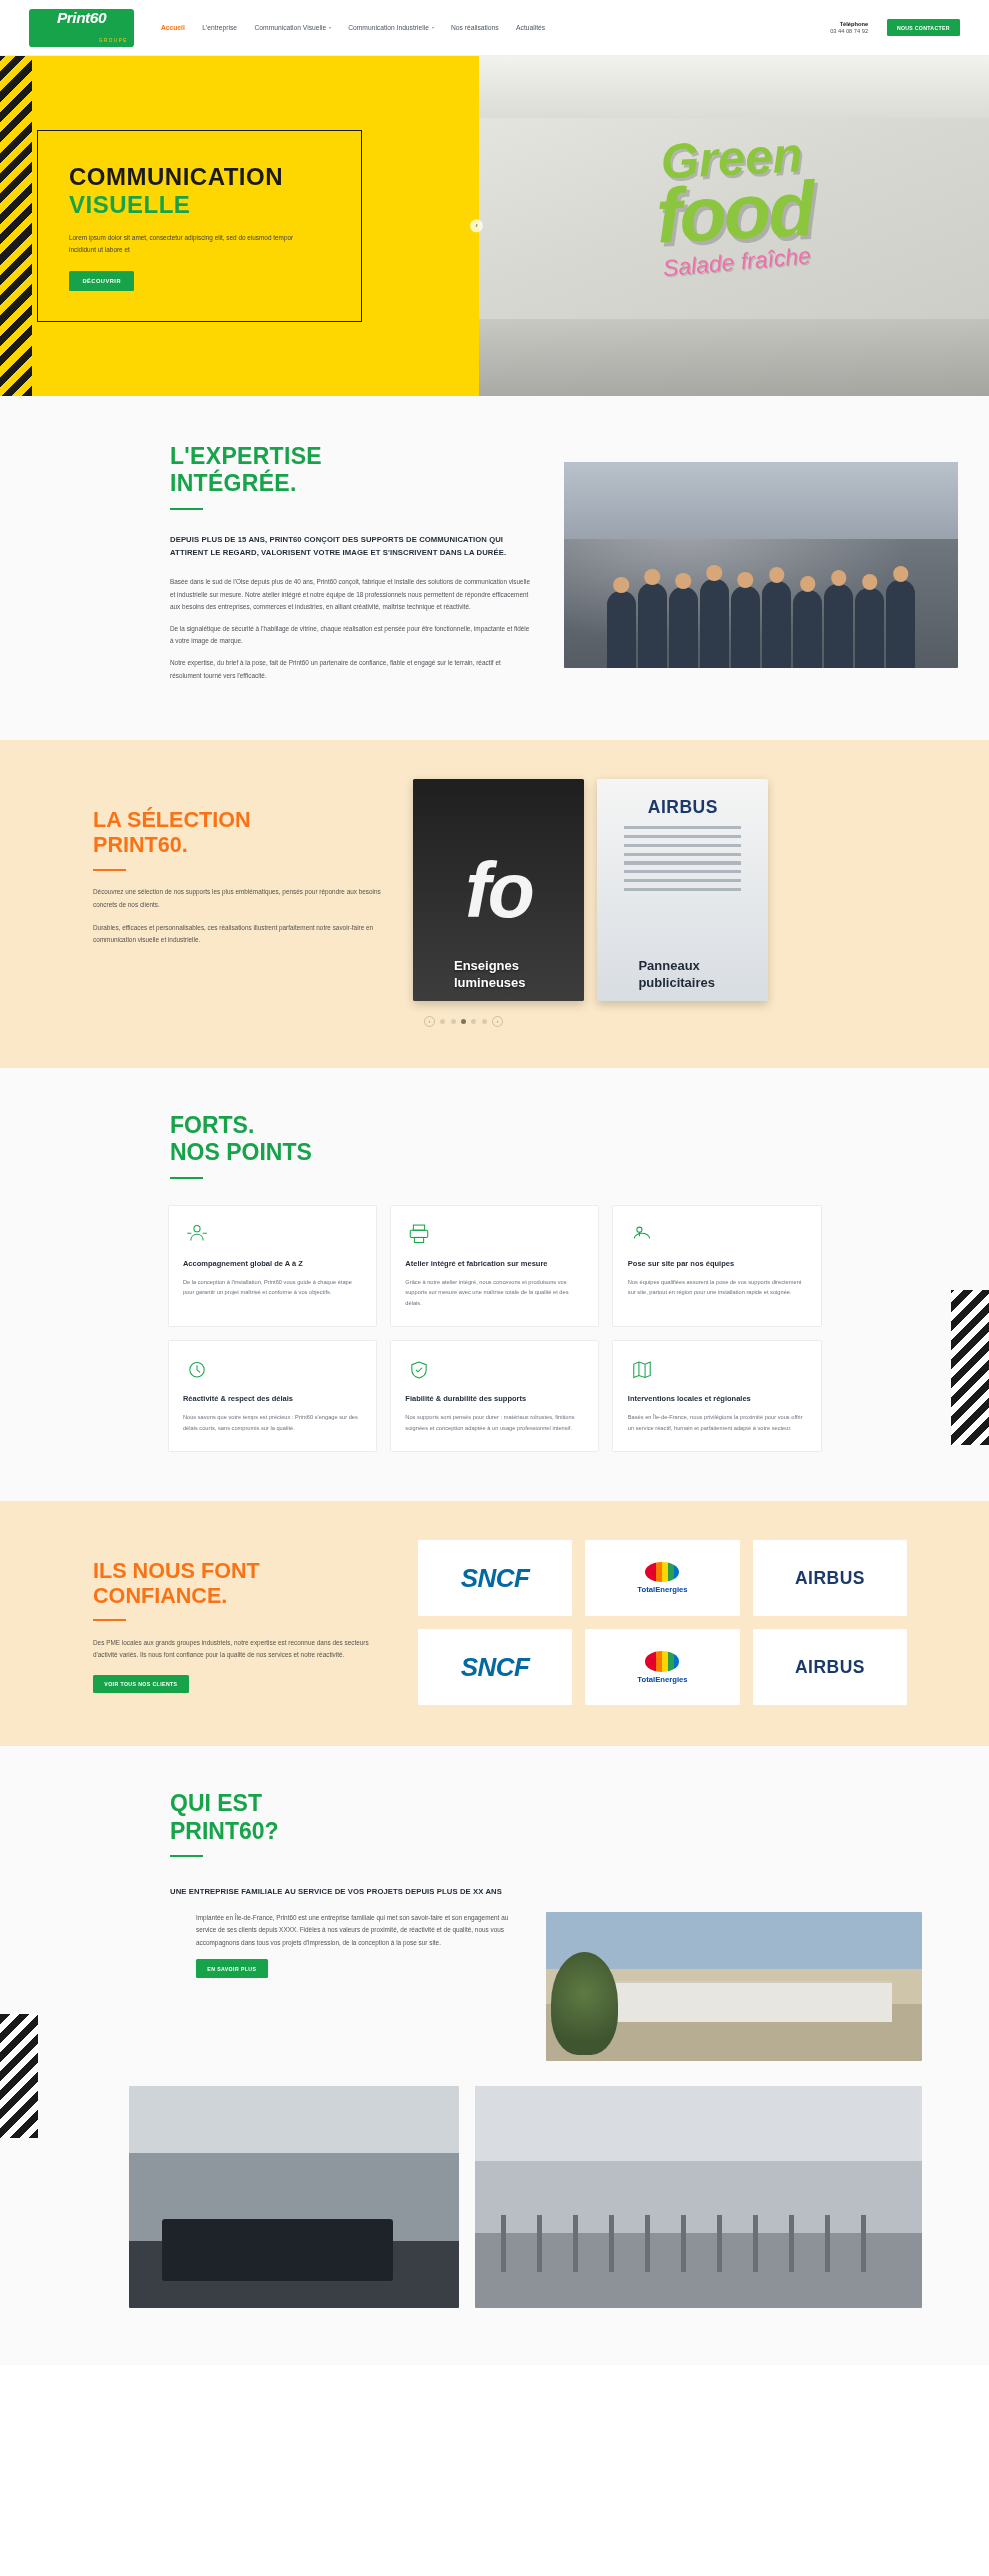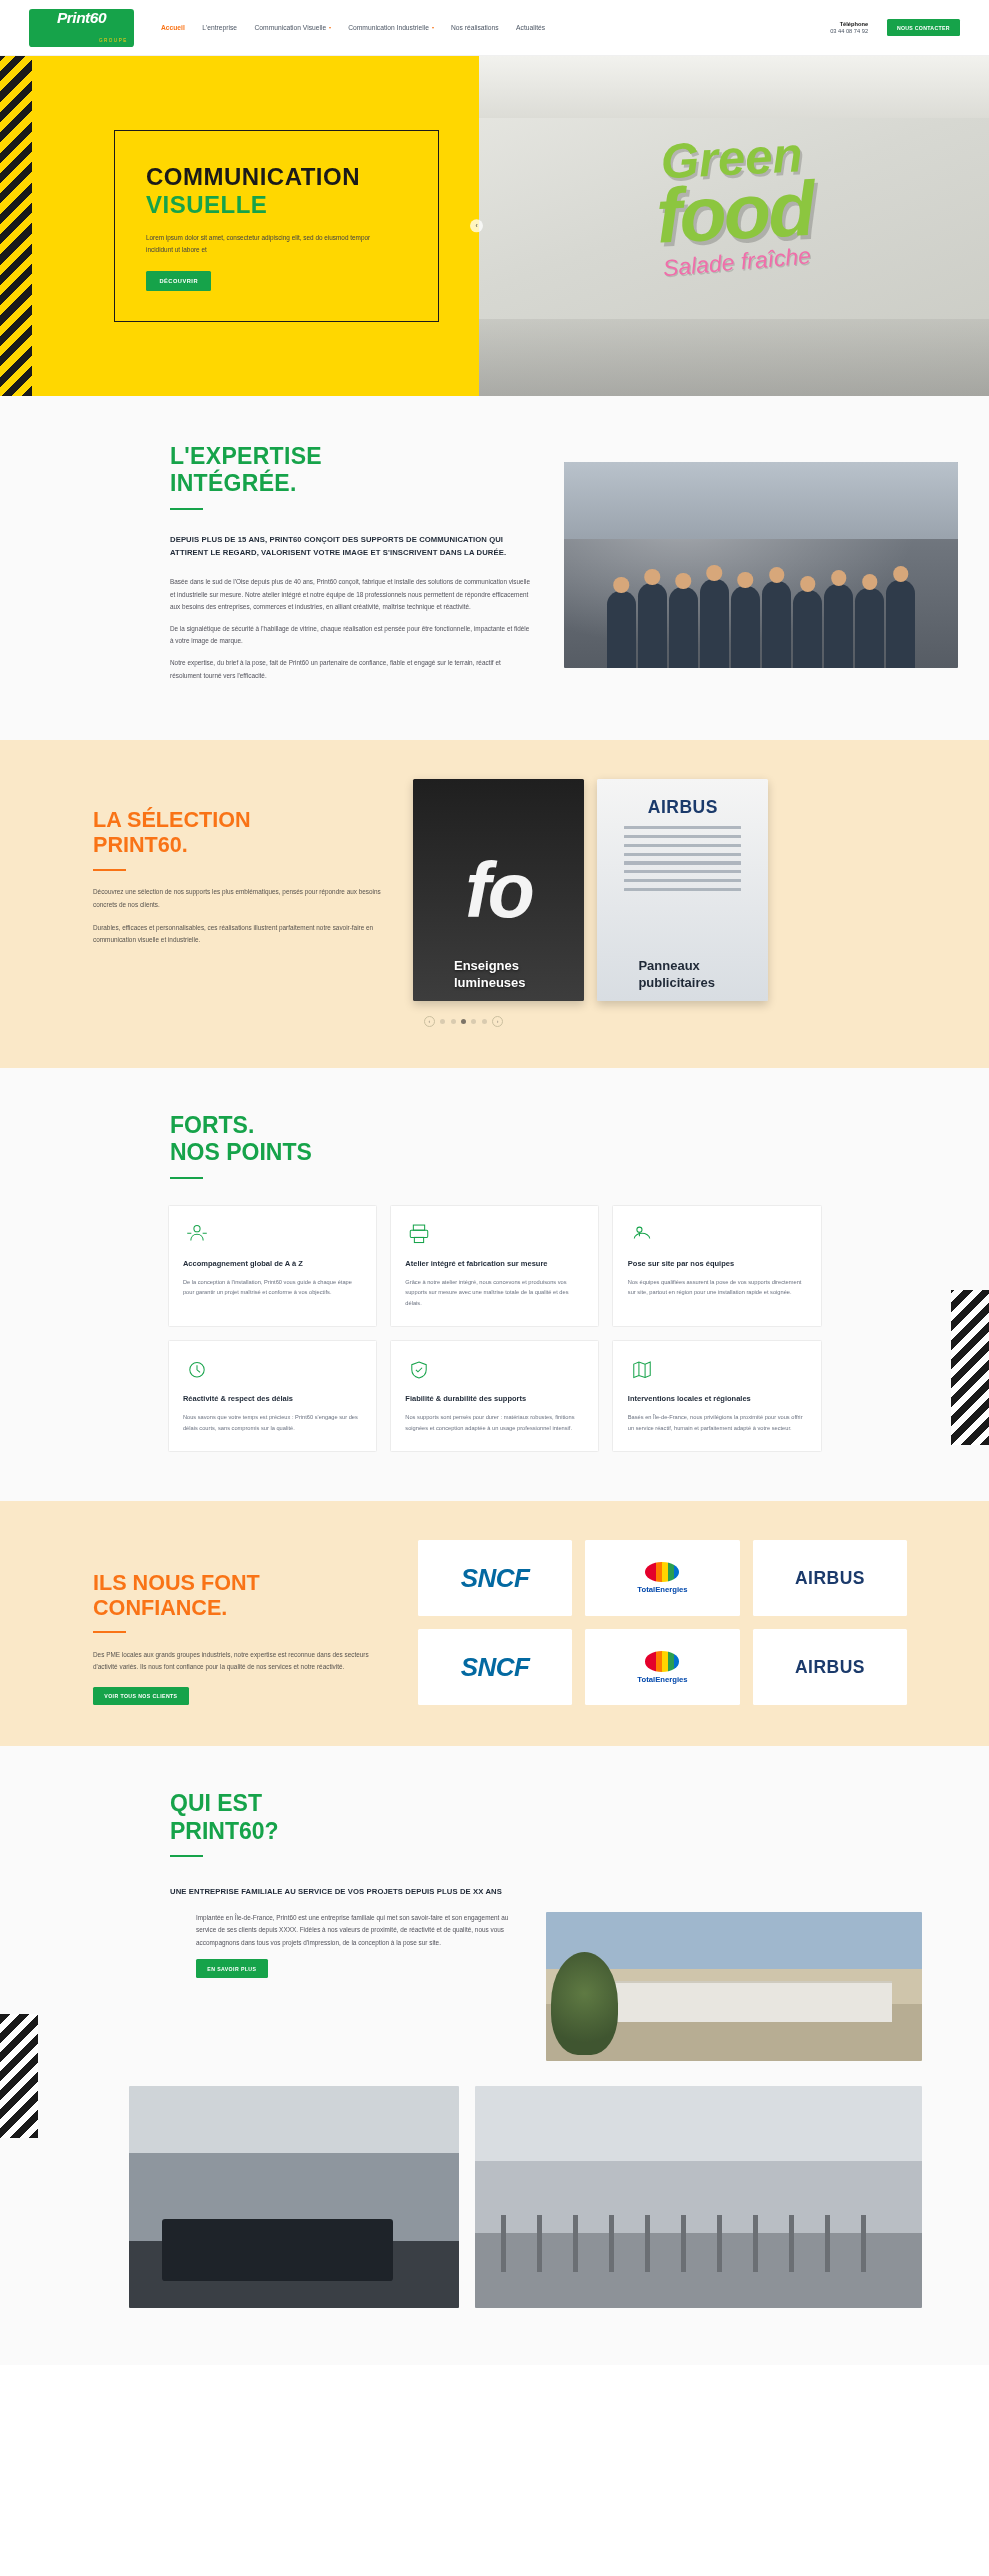--- a/index.html
+++ b/index.html
@@ -75,21 +75,21 @@
   .hero { height: 340px; display: flex; position: relative; overflow: hidden; }
   .hero-left {
     width: 479px; background: #ffd700;
     position: relative; display: flex; align-items: center;
   }
   .hero-stripes {
     position: absolute; left: 0; top: 0; bottom: 0; width: 32px;
     background: repeating-linear-gradient(-45deg, #1a1a1a 0 7.2px, #ffd700 7.2px 14.4px);
   }
   .hero-box {
-    margin-left: 114px;
+    margin-left: 37px;
     border: 1.5px solid #1a1a1a;
     padding: 32px 31px 30px;
     width: 325px;
   }
   .hero-t1 {
     font-size: 24px; font-weight: bold; color: #1a1a1a;
     letter-spacing: 0.5px; line-height: 1.15;
   }
   .hero-t2 {
     font-size: 24px; font-weight: bold; color: #16a34a;
@@ -265,21 +265,21 @@
     line-height: 1.45; margin-bottom: 7.2px;
   }
   .fcard p { font-size: 5.7px; color: #6b7280; line-height: 1.85; }
   .stripes-right {
     position: absolute; right: 0; width: 38px; height: 155px;
     background: repeating-linear-gradient(-45deg, #1a1a1a 0 6.7px, #ffffff 6.7px 13.4px);
   }
 
   
   .confiance { background: #fae8c8; padding: 39px 0 41px; }
-  .conf-inner { display: flex; padding: 0 82px 0 93px; gap: 36px; align-items: flex-end; }
+  .conf-inner { display: flex; padding: 0 82px 0 93px; gap: 36px; }
   .conf-left { width: 289px; padding-top: 17.5px; }
   .conf-title { font-size: 21.6px; font-weight: bold; color: #f97316; line-height: 1.16; }
   .conf-left p { font-size: 6.4px; color: #57534e; line-height: 1.95; margin-bottom: 13.4px; }
   .btn-clients {
     background: #16a34a; color: #fff; border: none;
     font-size: 5.2px; font-weight: bold; letter-spacing: 0.4px;
     padding: 6.2px 11.3px; border-radius: 1.5px; cursor: pointer;
   }
   .logos-grid {
     flex: 1; display: grid; grid-template-columns: repeat(3, 1fr);

